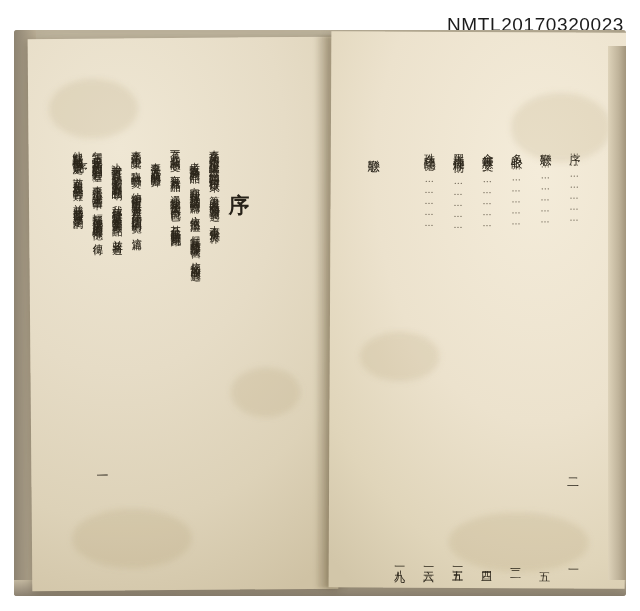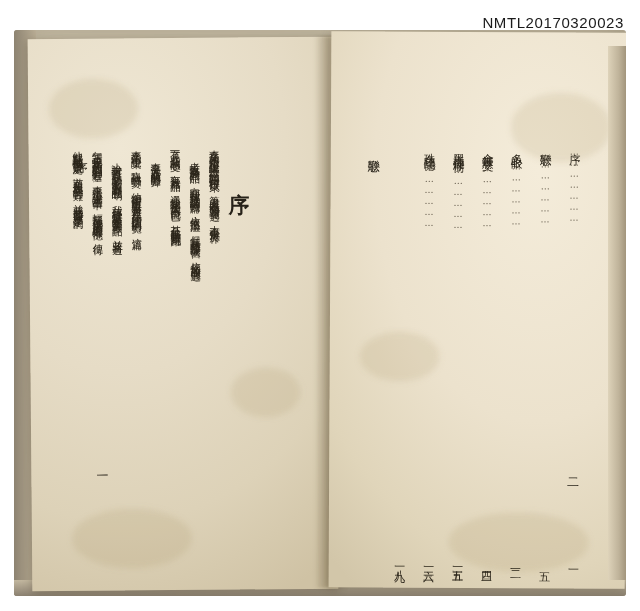--- a/index.html
+++ b/index.html
@@ -15,21 +15,21 @@
     background: #ffffff;
     font-family: "DejaVu Sans", sans-serif;
   }
 
   
   #catalog-number {
     position: absolute;
     top: 14px;
     right: 16px;
     font-family: "Liberation Sans", sans-serif;
-    font-size: 15px;
+    font-size: 19px;
     letter-spacing: 0.6px;
     color: #1b1b1b;
     white-space: nowrap;
   }
 
   
   #book {
     position: absolute;
     left: 14px;
     top: 30px;

